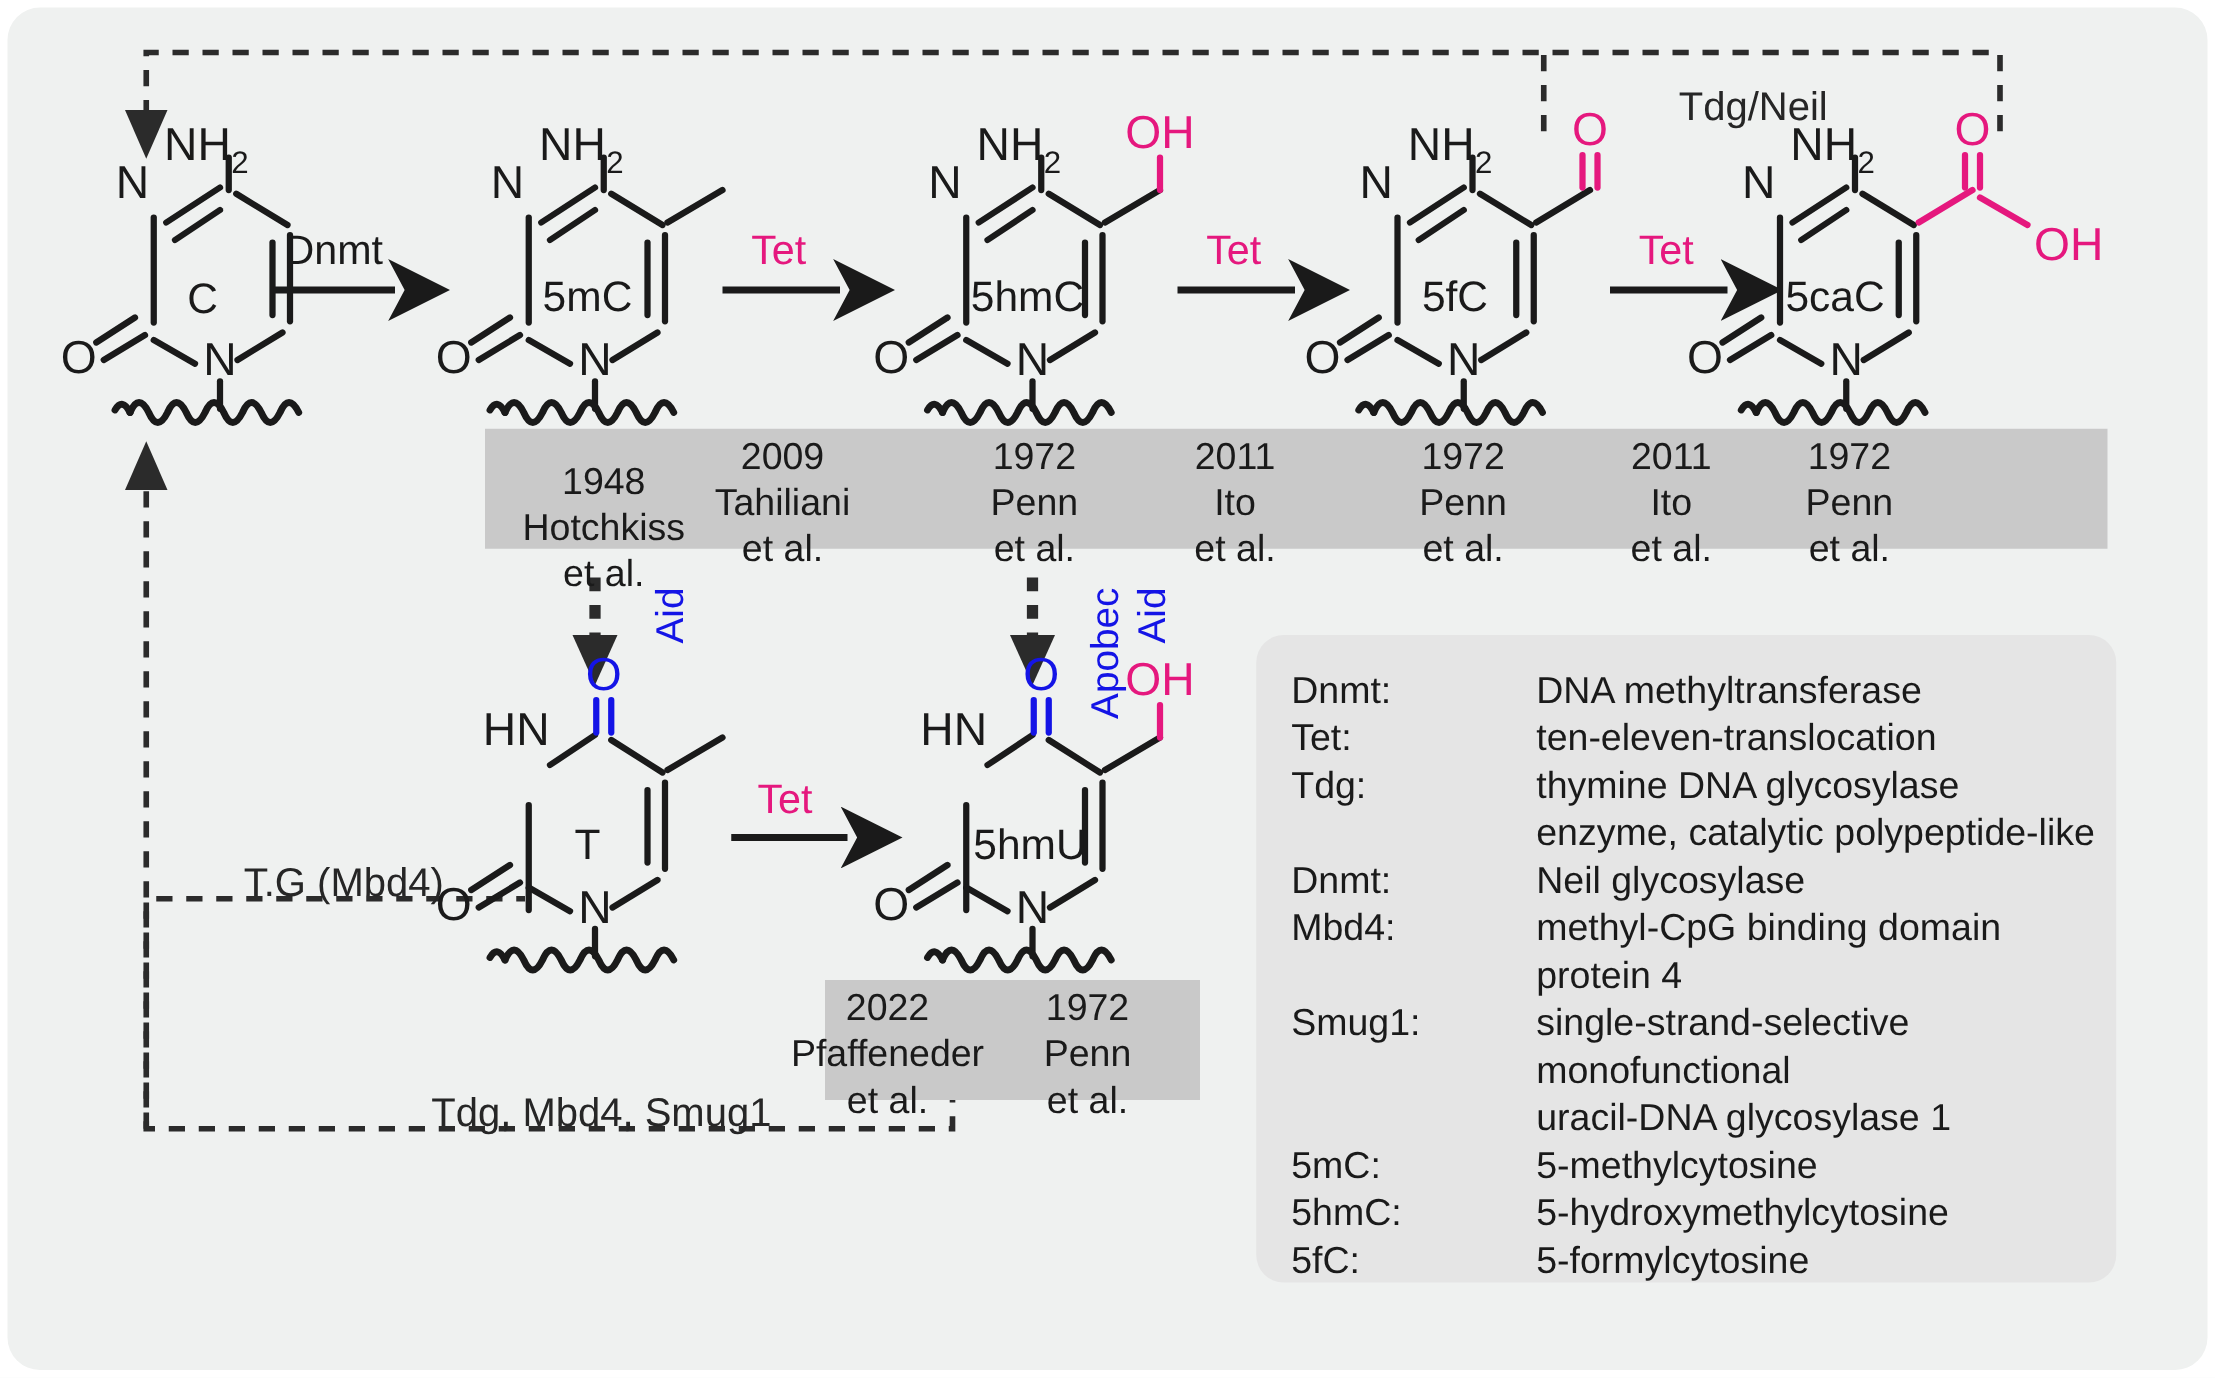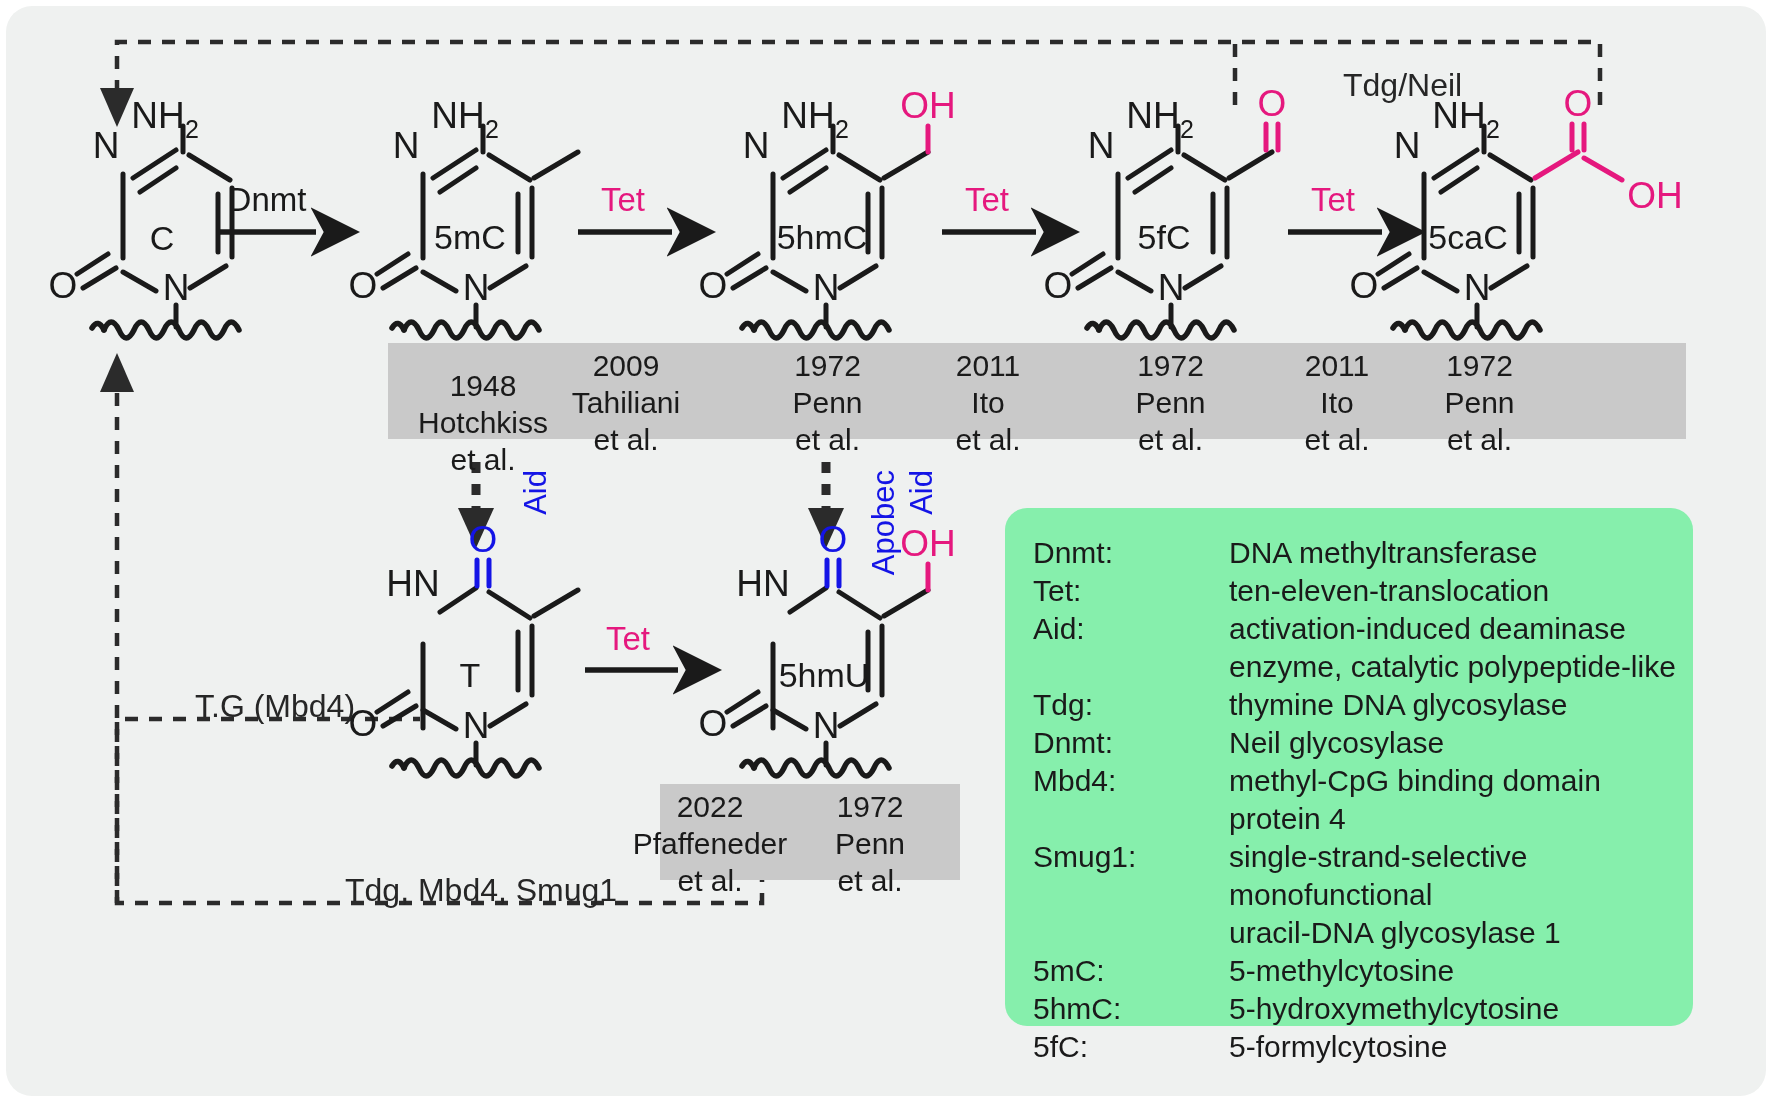--- a/index.html
+++ b/index.html
@@ -12,21 +12,21 @@
   .c-blu{fill:#1414e6;}
   .s-blk{stroke:#1a1a1a;fill:none;}
   .s-mag{stroke:#e5187e;fill:none;}
   .s-blu{stroke:#1414e6;fill:none;}
   .atom{font-family:"Liberation Sans",sans-serif;font-size:37px;}
   .atomsub{font-family:"Liberation Sans",sans-serif;font-size:25px;}
   .inlbl{font-family:"Liberation Sans",sans-serif;font-size:34px;fill:#1a1a1a;}
   .enz{font-family:"Liberation Sans",sans-serif;font-size:33px;}
   .cite{position:absolute;text-align:center;font-size:30px;line-height:37px;color:#1a1a1a;}
   .citebar{position:absolute;background:#c9c9c9;}
-  .legendbox{position:absolute;background:#86efac;border-radius:22px;}
+  .legendbox{position:absolute;background:#e5e5e5;border-radius:22px;}
   .lg-row{display:flex;font-size:30px;line-height:38px;color:#1a1a1a;}
   .lg-k{width:196px;flex:0 0 196px;}
   .lg-v{flex:1 1 auto;}
   .pathlbl{position:absolute;font-size:32px;color:#262626;}
   .vlbl{position:absolute;font-size:31px;color:#1414e6;transform-origin:0 0;}
 </style>
 </head>
 <body>
 
 <div id="stage">
@@ -370,32 +370,28 @@
     <div style="padding:26px 0 0 28px;">
       <div class="lg-row">
         <span class="lg-k">Dnmt:</span>
         <span class="lg-v">DNA methyltransferase</span>
       </div>
       <div class="lg-row">
         <span class="lg-k">Tet:</span>
         <span class="lg-v">ten-eleven-translocation</span>
       </div>
       <div class="lg-row">
-        <span class="lg-k">Aid:</span>
-        <span class="lg-v">activation-induced deaminase</span>
+        <span class="lg-k">Tdg:</span>
+        <span class="lg-v">thymine DNA glycosylase</span>
       </div>
       <div class="lg-row">
         <span class="lg-k"></span>
         <span class="lg-v">enzyme, catalytic polypeptide-like</span>
       </div>
       <div class="lg-row">
-        <span class="lg-k">Tdg:</span>
-        <span class="lg-v">thymine DNA glycosylase</span>
-      </div>
-      <div class="lg-row">
         <span class="lg-k">Dnmt:</span>
         <span class="lg-v">Neil glycosylase</span>
       </div>
       <div class="lg-row">
         <span class="lg-k">Mbd4:</span>
         <span class="lg-v">methyl-CpG binding domain protein 4</span>
       </div>
       <div class="lg-row">
         <span class="lg-k">Smug1:</span>
         <span class="lg-v">single-strand-selective monofunctional</span>

